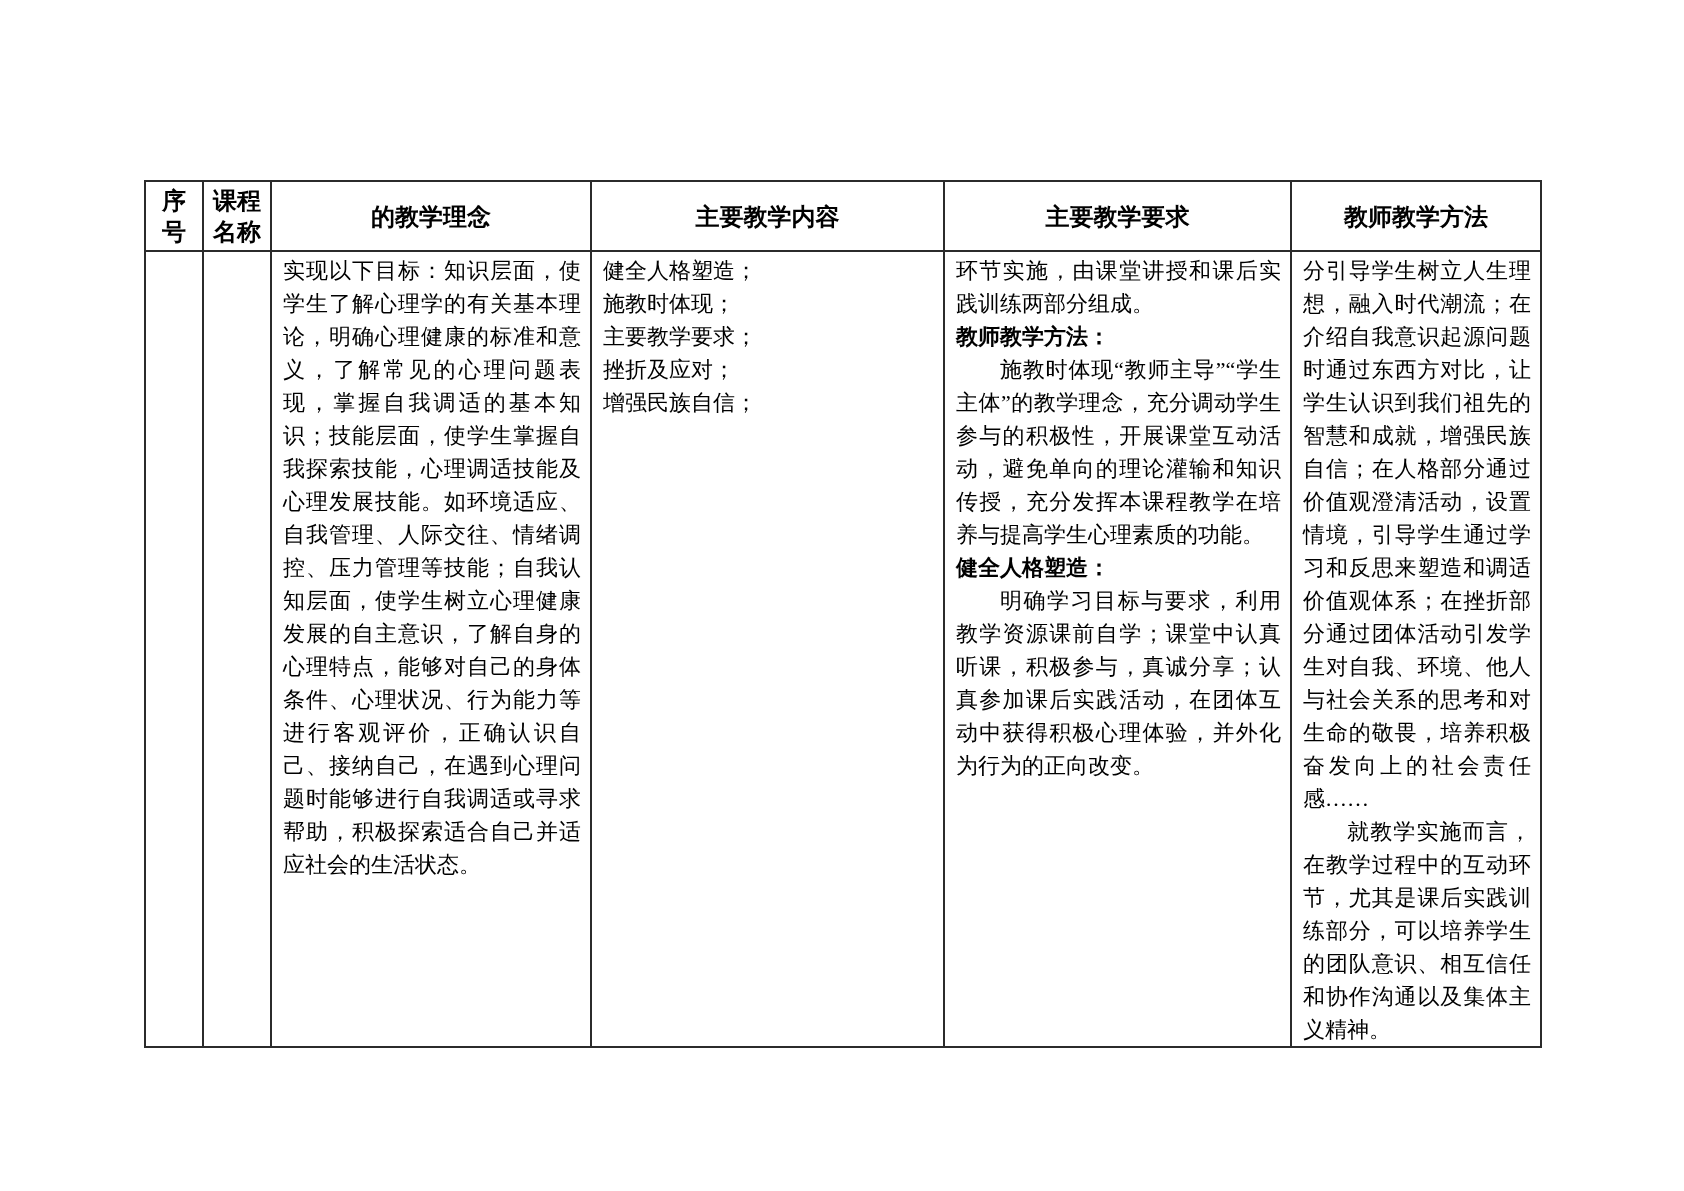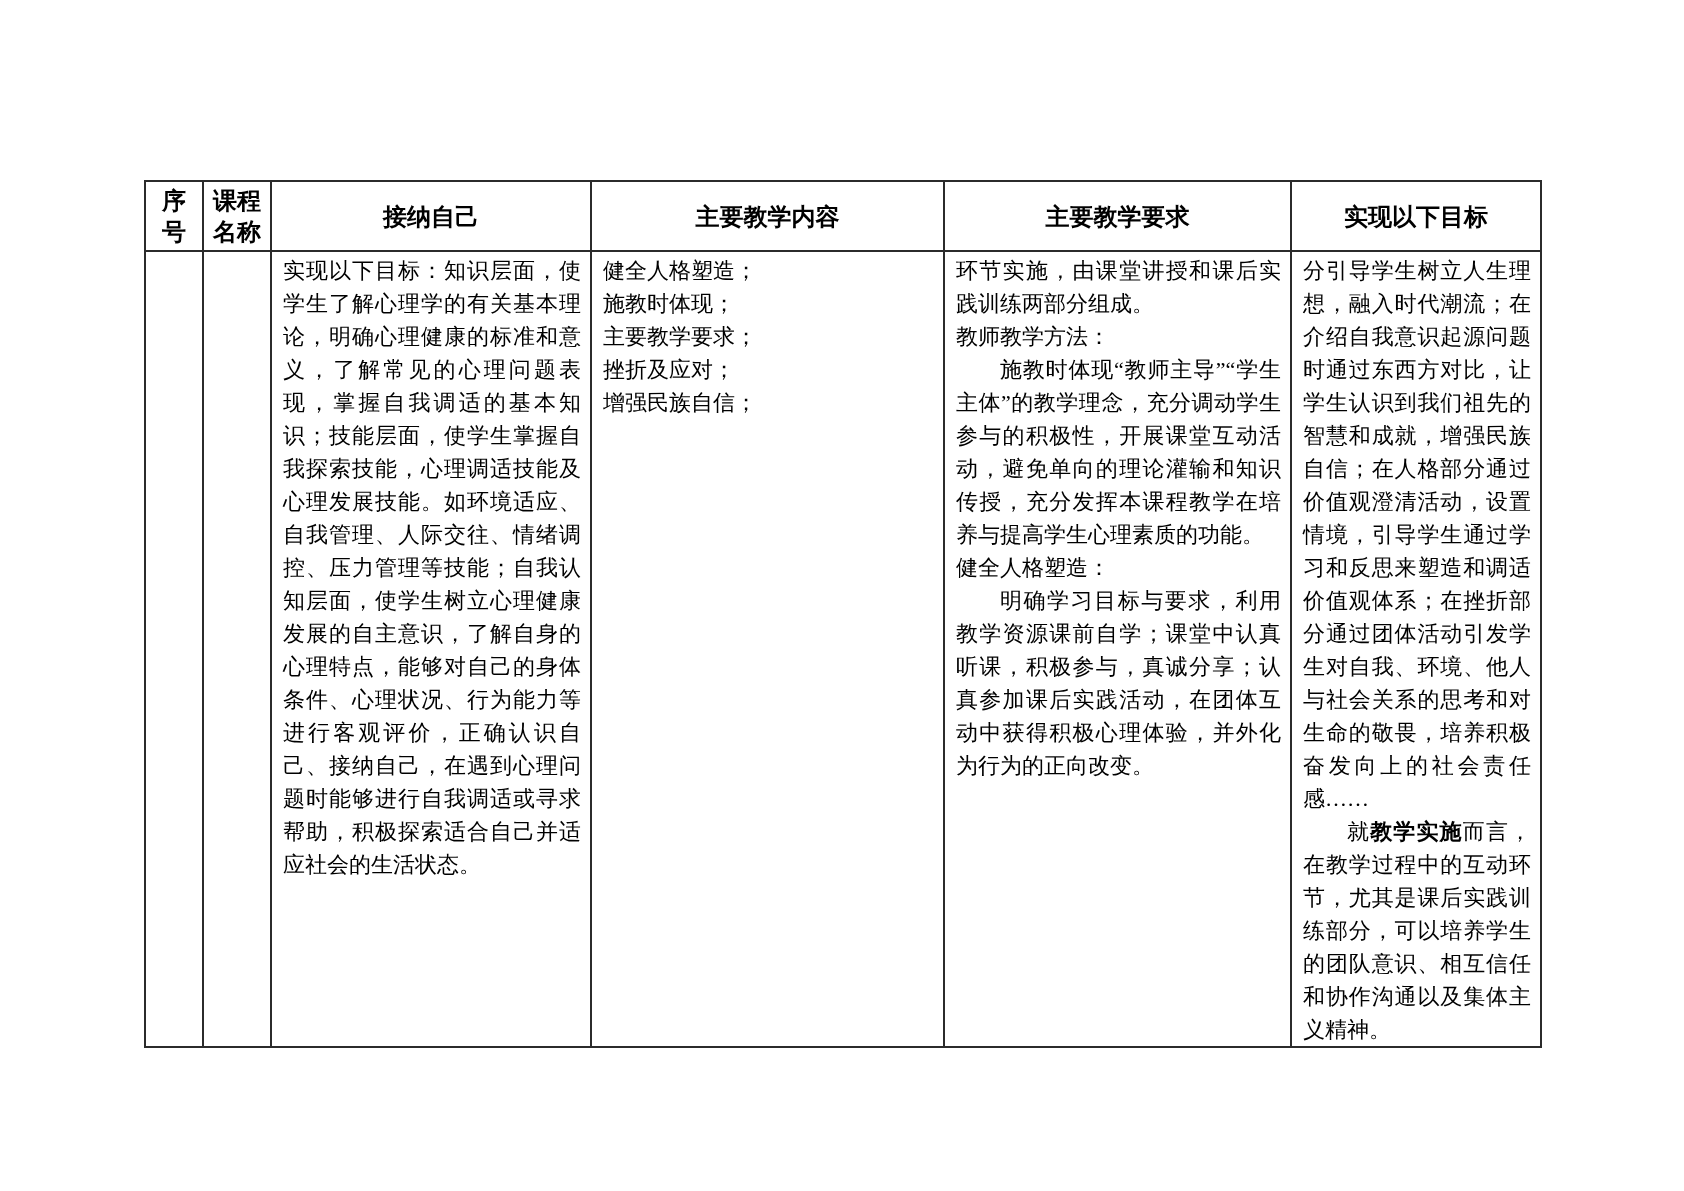--- a/index.html
+++ b/index.html
@@ -55,26 +55,26 @@
   }
   td p {
     margin: 0;
     padding: 0;
   }
   p.indent {
     text-indent: 2em;
   }
   p.bold-head {
     font-family: "Liberation Sans", "DejaVu Sans", sans-serif;
-    font-weight: 400;
+    font-weight: 700;
     text-align: left;
   }
   .bold-cn {
     font-family: "Liberation Sans", "DejaVu Sans", sans-serif;
-    font-weight: 700;
+    font-weight: 400;
   }
 </style>
 </head>
 <body>
 
 <div class="page">
   <table class="course-table">
     <colgroup>
       <col style="width:58px">
       <col style="width:68px">
@@ -82,24 +82,24 @@
       <col style="width:353px">
       <col style="width:347px">
       <col style="width:250px">
     </colgroup>
     <thead>
       <tr>
         <th>序
 号</th>
         <th>课程
 名称</th>
-        <th>接纳自己</th>
+        <th>的教学理念</th>
         <th>主要教学内容</th>
         <th>主要教学要求</th>
-        <th>实现以下目标</th>
+        <th>教师教学方法</th>
       </tr>
     </thead>
     <tbody>
       <tr>
         <td></td>
         <td></td>
         <td>
           <p>实现以下目标：知识层面，使学生了解心理学的有关基本理论，明确心理健康的标准和意义，了解常见的心理问题表现，掌握自我调适的基本知识；技能层面，使学生掌握自我探索技能，心理调适技能及心理发展技能。如环境适应、自我管理、人际交往、情绪调控、压力管理等技能；自我认知层面，使学生树立心理健康发展的自主意识，了解自身的心理特点，能够对自己的身体条件、心理状况、行为能力等进行客观评价，正确认识自己、接纳自己，在遇到心理问题时能够进行自我调适或寻求帮助，积极探索适合自己并适应社会的生活状态。</p>
         </td>
         <td>

